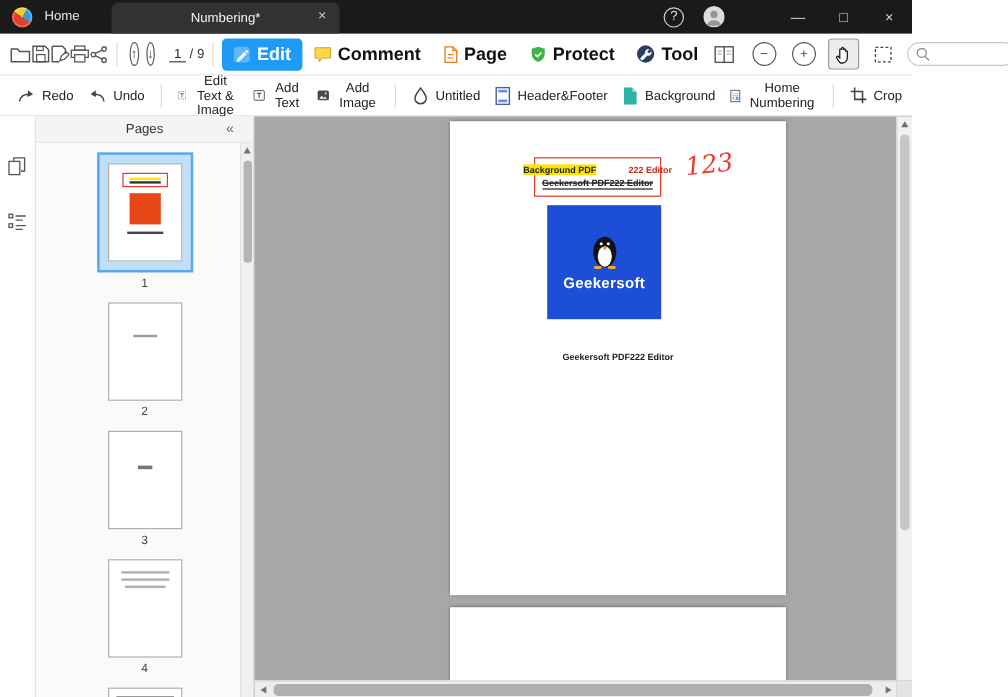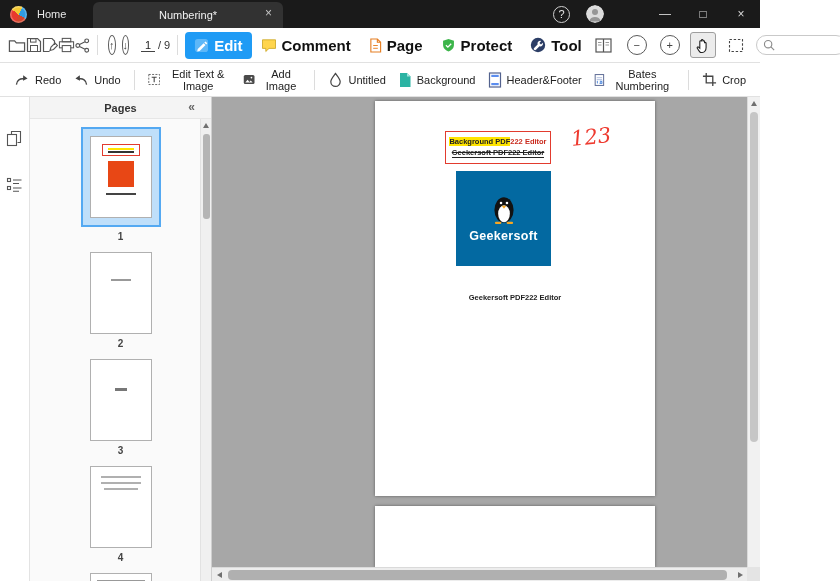--- a/index.html
+++ b/index.html
@@ -49,21 +49,21 @@
   .tbi { display:flex; align-items:center; gap:5px; background:transparent; border:none; font-size:11px;
          color:#222; padding:4px 6px; font-family:inherit; cursor:pointer; border-radius:3px; }
 
   
   .body { flex:1; display:flex; min-height:0; }
   .iconstrip { flex:0 0 30px; background:#fff; border-right:1px solid #e3e3e3; display:flex; flex-direction:column;
                align-items:center; padding-top:30px; gap:24px; }
   .strip-btn { width:22px; height:22px; display:flex; align-items:center; justify-content:center; cursor:pointer; }
 
   .sidebar { flex:0 0 182px; background:#fafafa; border-right:1px solid #cfcfcf; display:flex; flex-direction:column;
-             position:relative;font-weight:bold; }
+             position:relative; }
   .sb-header { flex:0 0 22px; display:flex; align-items:center; justify-content:center; font-size:11px; color:#333;
                position:relative; background:#f4f4f4; border-bottom:1px solid #e6e6e6; }
   .collapse { position:absolute; right:16px; top:3px; color:#666; font-size:12px; cursor:pointer; }
   .thumbs { flex:1; overflow:hidden; padding-top:8px; }
   .thumb-item { display:flex; flex-direction:column; align-items:center; margin-bottom:10px; cursor:pointer; }
   .tpage { width:62px; height:82px; background:#fff; border:1px solid #b0b0b0; position:relative; overflow:hidden; }
   .sel-wrap { padding:7px; background:#bfdffa; border:2px solid #54a9f2; }
   .tlabel { font-size:10px; color:#444; margin-top:4px; text-align:center; }
 
   .sb-scroll { position:absolute; right:0; top:22px; bottom:0; width:11px; background:#f0f0f0; border-left:1px solid #e2e2e2; }
@@ -77,25 +77,25 @@
   
   .main { flex:1; background:#a7a7a7; position:relative; overflow:hidden; }
   .page { position:absolute; background:#fff; box-shadow:0 0 3px rgba(0,0,0,.45); }
   .page1 { left:163px; top:4px; width:280px; height:395px; }
   .page2 { left:163px; top:409px; width:280px; height:62px; }
 
   .redbox { position:absolute; left:70px; top:30px; width:106px; height:33px; border:1px solid #e23b2e;
             display:flex; flex-direction:column; align-items:center; justify-content:center; gap:2px; }
   .rb1 { font-size:7.5px; font-weight:700; white-space:nowrap; }
   .rb1 .hl { background:#ffe400; }
-  .rb1 .red { color:#c92a1d; }
+  .rb1 .red { color:#c92a1d;padding-left:27px; }
   .rb2 { font-size:7.5px; font-weight:700; text-decoration:line-through; border-bottom:1px solid #222; white-space:nowrap; }
   .annotation { position:absolute; left:196px; top:24px; font-family:"DejaVu Serif", serif; font-style:italic;
                 font-size:21px; color:#ee3a2f; transform:rotate(-6deg); }
-  .brand { position:absolute; left:81px; top:70px; width:95px; height:95px; background:#0369a1; display:flex;
+  .brand { position:absolute; left:81px; top:70px; width:95px; height:95px; background:#1d4ed8; display:flex;
            flex-direction:column; align-items:center; justify-content:center; gap:3px; }
   .brand-label { color:#fff; font-weight:700; font-size:12.5px; letter-spacing:.3px; }
   .caption { position:absolute; left:0; right:0; top:192px; text-align:center; font-size:7.5px; font-weight:700; }
 
   
   .m-box { margin:7px auto 0; width:38px; height:12px; border:1px solid #e23b2e; display:flex; flex-direction:column;
            align-items:center; justify-content:center; gap:1px; }
   .m-box i { display:block; width:26px; height:2px; background:#ffe400; }
   .m-box i + i { background:#333; }
   .m-sq { margin:5px auto 0; width:26px; height:26px; background:#e84715; }
@@ -275,55 +275,62 @@
     <div class="sep"></div>
     <button class="tbi">
       <svg width="16" height="15" viewBox="0 0 16 15">
         <rect x="1" y="1" width="14" height="13" fill="none" stroke="#444" stroke-width="1" stroke-dasharray="2.6 1.7"></rect>
         <path d="M4.8 4.5h6.4M8 4.5v6.5" stroke="#444" stroke-width="1.4"></path>
       </svg>
       <span>Edit Text &amp; Image</span>
     </button>
     <button class="tbi">
       <svg width="16" height="15" viewBox="0 0 16 15">
+        <rect x="1" y="1" width="14" height="13" rx="1.5" fill="none" stroke="#444" stroke-width="1.2"></rect>
+        <path d="M4.8 4.5h6.4M8 4.5v6.5" stroke="#444" stroke-width="1.4"></path>
+      </svg>
+      <span>Add Text</span>
+    </button>
+    <button class="tbi">
+      <svg width="16" height="15" viewBox="0 0 16 15">
         <rect x="1" y="1.5" width="14" height="12" rx="2" fill="#4a4a4a"></rect>
         <path d="M3 11.5l3-3.6 2.4 2.9 1.6-2 2.6 2.7z" fill="#fff"></path>
         <circle cx="11" cy="5" r="1.1" fill="#fff"></circle>
       </svg>
       <span>Add Image</span>
     </button>
     <div class="sep"></div>
     <button class="tbi">
       <svg width="15" height="16" viewBox="0 0 16 17">
         <path d="M8 1.5C10.6 5.2 13 7.6 13 10.4a5 5 0 0 1-10 0C3 7.6 5.4 5.2 8 1.5z" fill="none" stroke="#444" stroke-width="1.3"></path>
       </svg>
       <span>Untitled</span>
-    </button>
-    <button class="tbi">
-      <svg width="14" height="16" viewBox="0 0 14 16">
-        <path d="M2 1h7l3.5 3.5V15H2z" fill="#2bb3a3"></path>
-        <path d="M9 1v3.5h3.5z" fill="#9fe3da"></path>
-      </svg>
-      <span>Background</span>
     </button>
     <button class="tbi">
       <svg width="14" height="16" viewBox="0 0 14 16">
         <rect x="1.5" y="1" width="11" height="14" fill="none" stroke="#53628e" stroke-width="1.2"></rect>
         <rect x="3.3" y="2.8" width="7.4" height="2.2" fill="#5b8def"></rect>
         <rect x="3.3" y="11" width="7.4" height="2.2" fill="#5b8def"></rect>
       </svg>
       <span>Header&amp;Footer</span>
     </button>
     <button class="tbi">
       <svg width="14" height="16" viewBox="0 0 14 16">
+        <path d="M2 1h7l3.5 3.5V15H2z" fill="#2bb3a3"></path>
+        <path d="M9 1v3.5h3.5z" fill="#9fe3da"></path>
+      </svg>
+      <span>Background</span>
+    </button>
+    <button class="tbi">
+      <svg width="14" height="16" viewBox="0 0 14 16">
         <rect x="1.5" y="1" width="11" height="14" fill="none" stroke="#53628e" stroke-width="1.2"></rect>
         <path d="M3.5 5h7M3.5 7.5h7" stroke="#9db0d8" stroke-width="1"></path>
         <path d="M4.5 12.5v-3l-1 .8M7.5 9.5h1.6l-1.6 3h1.8M11 9.5h-1.5v1.3h1v1.7h-1.6" stroke="#2a6fd6" stroke-width="0.9" fill="none"></path>
       </svg>
-      <span>Bates Numbering</span>
+      <span>Home Numbering</span>
     </button>
     <div class="sep"></div>
     <button class="tbi">
       <svg width="15" height="15" viewBox="0 0 16 16">
         <path d="M4.5 1v10.5H15" fill="none" stroke="#444" stroke-width="1.4"></path>
         <path d="M1 4.5h10.5V15" fill="none" stroke="#444" stroke-width="1.4"></path>
       </svg>
       <span>Crop</span>
     </button>
   </div>

